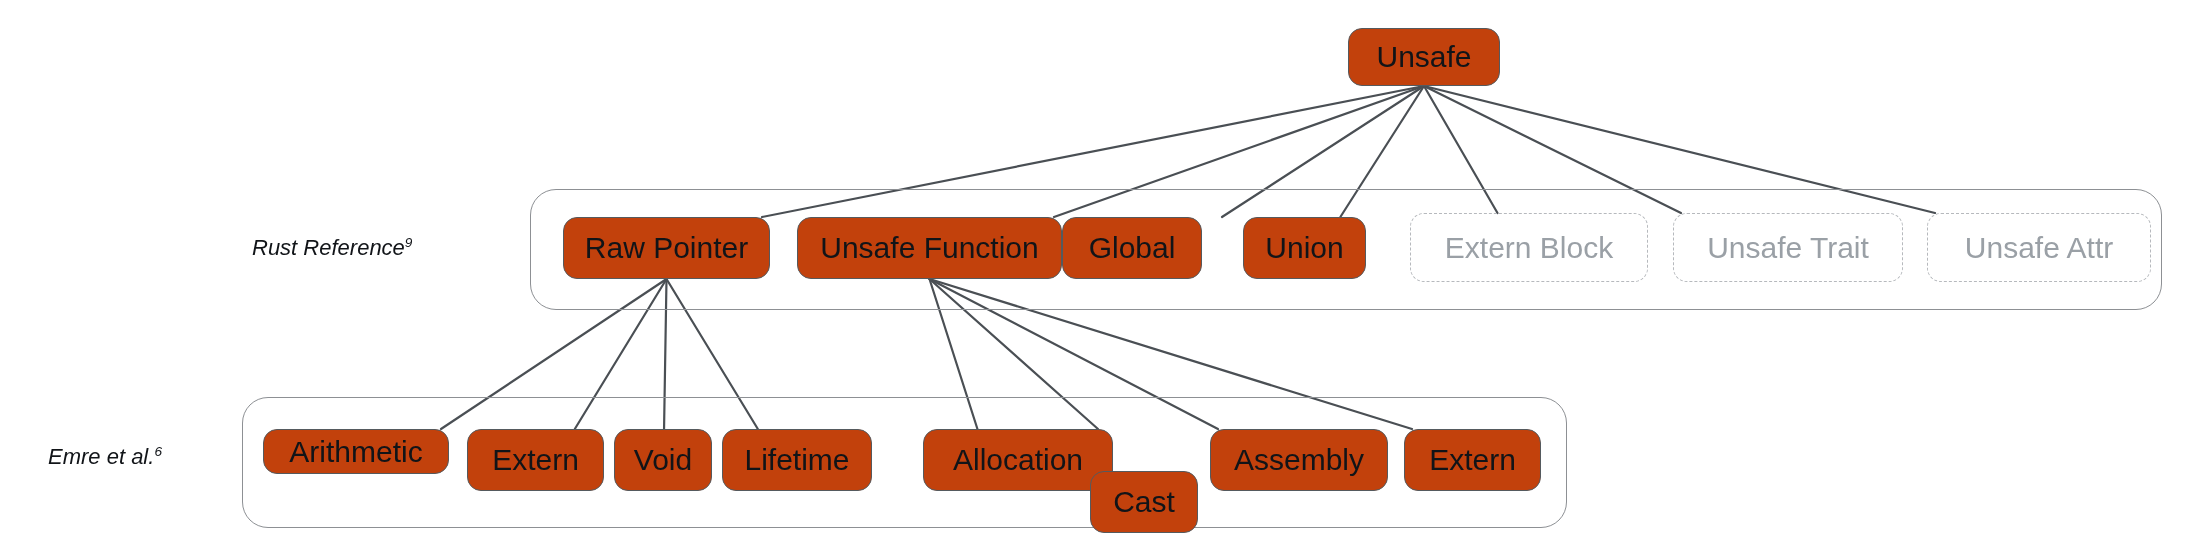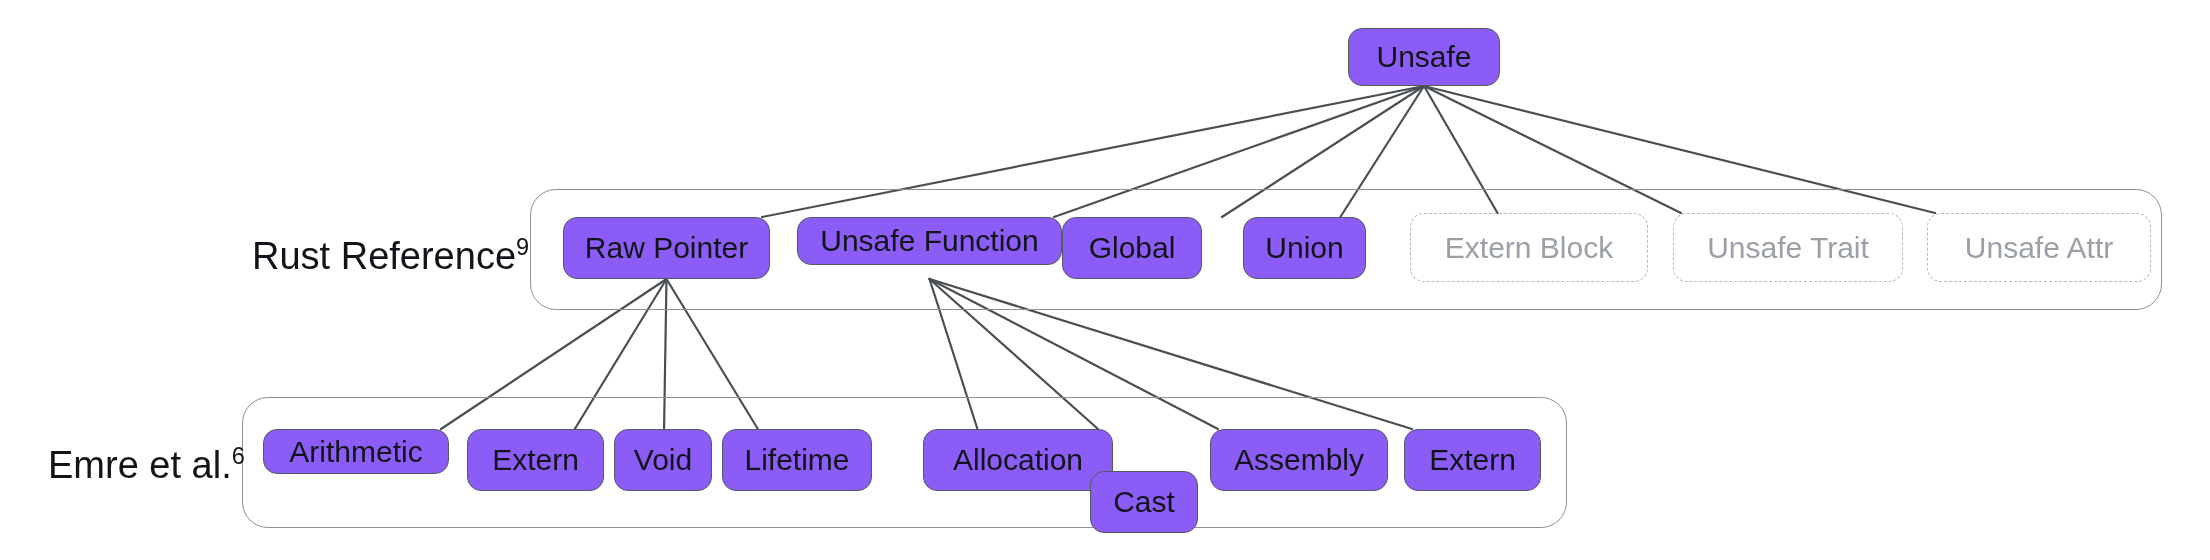--- a/index.html
+++ b/index.html
@@ -27,21 +27,21 @@
     pointer-events: none;
   }
   .node {
     position: absolute;
     box-sizing: border-box;
     display: flex;
     align-items: center;
     justify-content: center;
     border: 1.6px solid #555a5e;
     border-radius: 14px;
-    background: #8b5cf6;
+    background: #c2410c;
     color: #111418;
     font-size: 30px;
     line-height: 1;
     white-space: nowrap;
     z-index: 3;
   }
   .node.muted {
     border: 1.8px dashed #b6b9bd;
     color: #9aa0a6;
     background: transparent;
@@ -49,24 +49,25 @@
   .group-box {
     position: absolute;
     box-sizing: border-box;
     border: 1.4px solid #8d9094;
     border-radius: 26px;
     background: transparent;
     z-index: 1;
   }
   .row-label {
     position: absolute;
-    font-size: 38px;
+    font-size: 22px;
     color: #111418;
     white-space: nowrap;
     z-index: 2;
+    font-style: italic;
   }
   .row-label sup {
     font-size: 0.62em;
     vertical-align: super;
     line-height: 0;
   }
 </style>
 </head>
 <body>
 
@@ -96,21 +97,21 @@
 
   <div class="group-box" style="left:530px; top:189px; width:1632px; height:121px;"></div>
 
   <div class="row-label" style="left:252px; top:235px;">
     <span>Rust Reference</span><sup>9</sup>
   </div>
 
   <div class="node" id="n-raw-pointer" style="left:563px; top:217px; width:207px; height:62px;">
     <span>Raw Pointer</span>
   </div>
-  <div class="node" id="n-unsafe-function" style="left:797px; top:217px; width:265px; height:48px;">
+  <div class="node" id="n-unsafe-function" style="left:797px; top:217px; width:265px; height:62px;">
     <span>Unsafe Function</span>
   </div>
   <div class="node" id="n-global" style="left:1062px; top:217px; width:140px; height:62px;">
     <span>Global</span>
   </div>
   <div class="node" id="n-union" style="left:1243px; top:217px; width:123px; height:62px;border-radius:14px;">
     <span>Union</span>
   </div>
   <div class="node muted" id="n-extern-block" style="left:1410px; top:213px; width:238px; height:69px;">
     <span>Extern Block</span>

